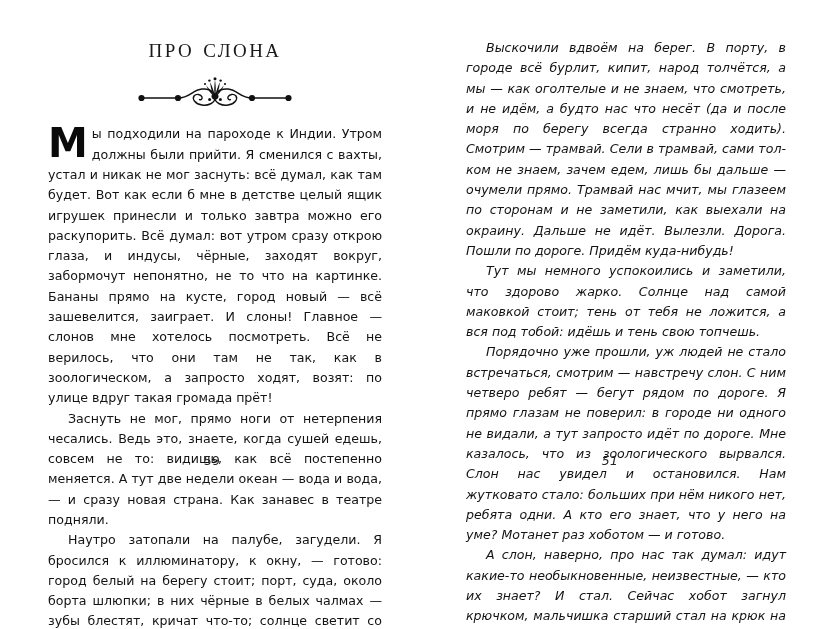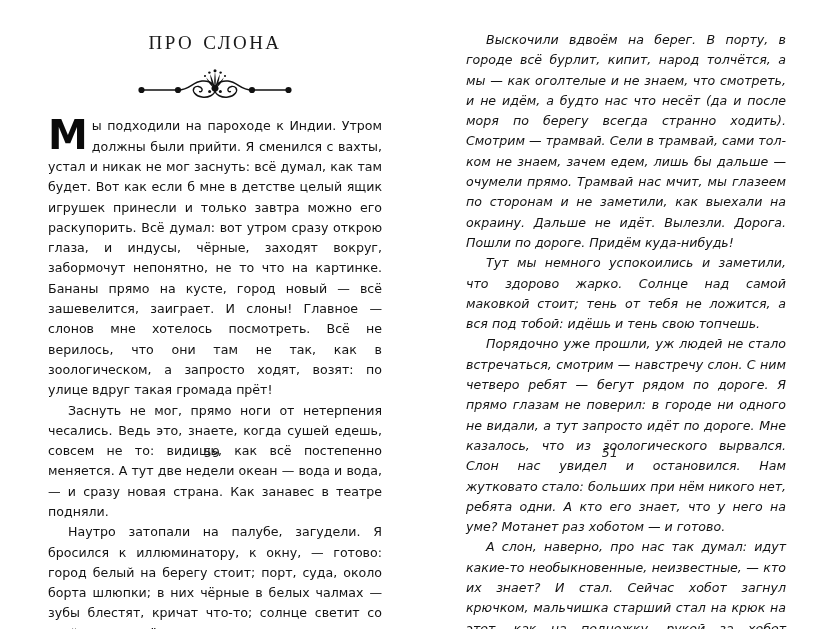--- a/index.html
+++ b/index.html
@@ -22,20 +22,21 @@
     top: 0; left: 0;
     width: 820px;
     height: 629px;
     display: flex;
   }
   .page-half {
     position: relative;
     width: 410px;
     height: 488px;
     box-sizing: border-box;
+    margin-top: 8px;
   }
   .page-half.left  { padding: 0 28px 0 48px; }
   .page-half.right { padding: 0 34px 0 56px; font-style: italic; }
 
   
   .chapter-head {
     padding-top: 26px;
     text-align: center;
   }
   .chapter-title {

